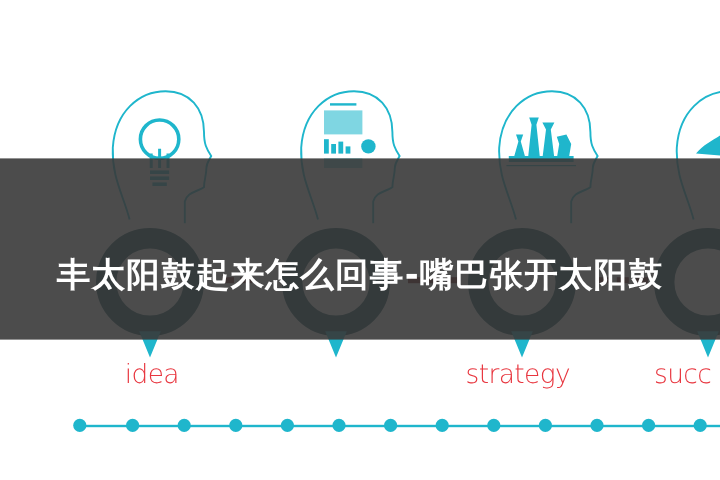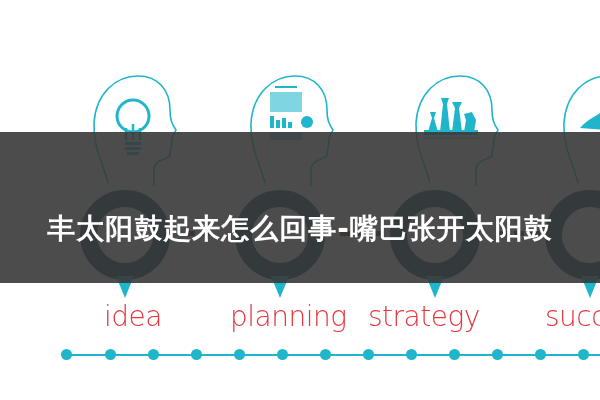--- a/index.html
+++ b/index.html
@@ -2,21 +2,21 @@
 <html><head>
 <meta charset="utf-8">
 <style>
   html, body { margin: 0; padding: 0; }
   body { width: 600px; height: 400px; position: relative; overflow: hidden; background: #ffffff; font-family: "DejaVu Sans", sans-serif; }
   .stage { position: absolute; left: 0; top: 0; width: 600px; height: 400px; }
   .head { position: absolute; top: 68px; width: 90px; height: 120px; }
   .ring { position: absolute; top: 190px; width: 90px; height: 90px; border-radius: 50%; box-sizing: border-box; border: 17px solid #0d4a55; }
   .pin { position: absolute; top: 276px; width: 0; height: 0; border-left: 9px solid transparent; border-right: 9px solid transparent; border-top: 22px solid #1fb6cc; }
   .dash { position: absolute; top: 231px; height: 5px; width: 10px; background: #6b0a0e; }
-  .label { position: absolute; top: 300px; font-family: "DejaVu Sans", sans-serif; font-weight: 300; font-size: 28px; color: #e8363f; letter-spacing: -0.5px; white-space: nowrap; }
+  .label { position: absolute; top: 300px; font-family: "DejaVu Sans", sans-serif; font-weight: 300; font-size: 22px; color: #e8363f; letter-spacing: -0.5px; white-space: nowrap; }
   .dotline { position: absolute; left: 64px; top: 354px; width: 540px; height: 2px; background: #1fb6cc; }
   .dot { position: absolute; top: 349px; width: 11px; height: 11px; border-radius: 50%; background: #1fb6cc; }
   .overlay { position: absolute; left: 0; top: 132px; width: 600px; height: 151px; background: rgba(56,56,56,0.90); }
   .title { position: absolute; left: 0; top: 170px; width: 600px; text-align: center; color: #ffffff; font-family: "DejaVu Sans", sans-serif; font-weight: bold; font-size: 28px; line-height: 38px; letter-spacing: 1px; margin-top: 40px; }
 </style>
 </head>
 <body>
 
 <div class="stage">
 
@@ -69,22 +69,21 @@
   <div class="dash" style="left:498px;"></div>
   <div class="dash" style="left:514px;"></div>
   <div class="dash" style="left:530px;"></div>
 
   <div class="pin" style="left:116px;"></div>
   <div class="pin" style="left:271px;"></div>
   <div class="pin" style="left:426px;"></div>
   <div class="pin" style="left:581px;"></div>
 
   <div class="label" style="left:104px;">idea</div>
-  <div class="label" style="left:230px;">planning</div>
-  <div class="label" style="left:368px;">strategy</div>
+  <div class="label" style="left:388px;">strategy</div>
   <div class="label" style="left:545px;">succ</div>
 
   <div class="dotline"></div>
   <div class="dot" style="left:61px;"></div>
   <div class="dot" style="left:105px;"></div>
   <div class="dot" style="left:148px;"></div>
   <div class="dot" style="left:191px;"></div>
   <div class="dot" style="left:234px;"></div>
   <div class="dot" style="left:277px;"></div>
   <div class="dot" style="left:320px;"></div>

